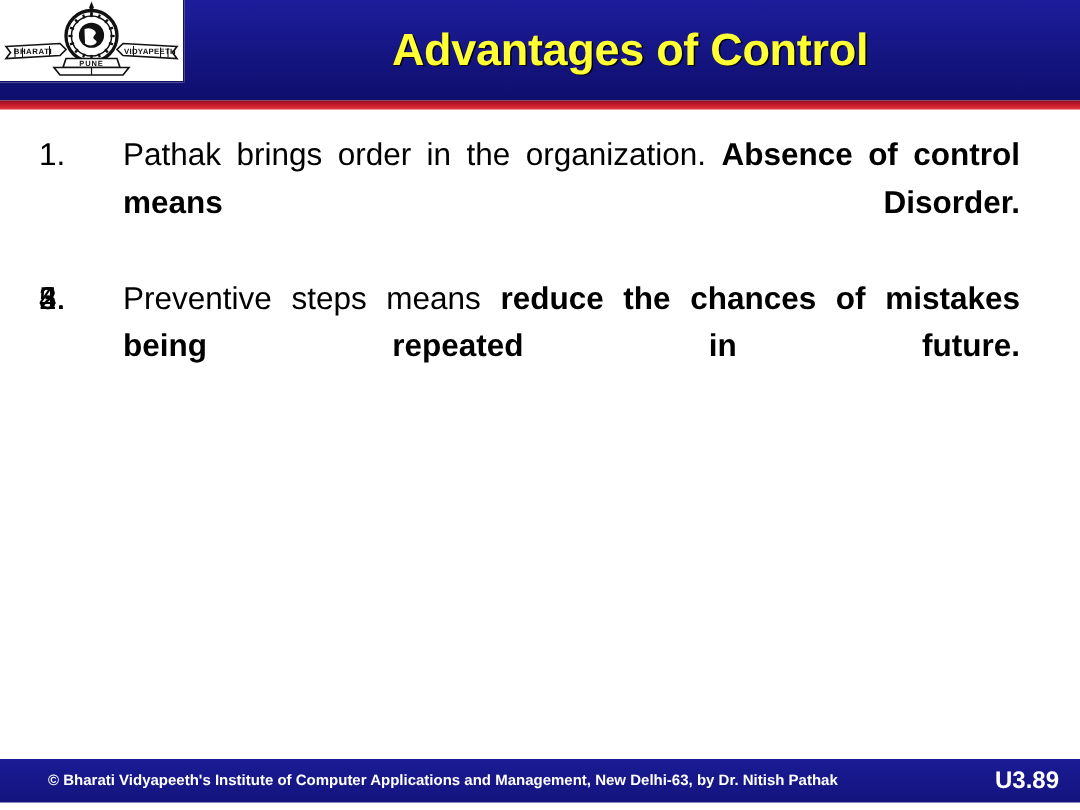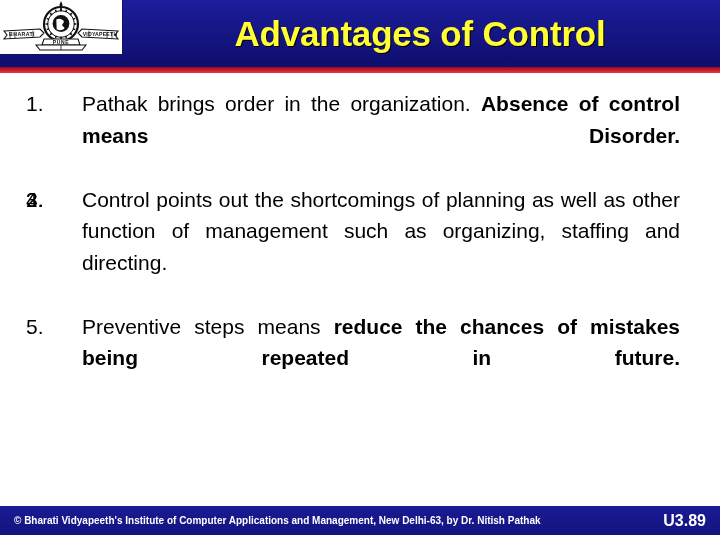--- a/index.html
+++ b/index.html
@@ -48,21 +48,21 @@
   
   #slide-title {
     position: absolute;
     left: 150px;
     top: 11px;
     width: 540px;
     height: 48px;
     line-height: 46px;
     text-align: center;
     color: #ffff33;
-    font-size: 35px;
+    font-size: 30px;
     font-weight: bold;
     letter-spacing: -0.2px;
     white-space: nowrap;
     text-shadow: 1px 1px 0 #000000;
   }
 
   
   #content {
     position: absolute;
     left: 0;
@@ -107,21 +107,21 @@
     position: absolute;
     left: 0;
     top: 506px;
     width: 720px;
     height: 29px;
     background: #161689;
     background: linear-gradient(to bottom, #1b1b95 0%, #13137e 100%);
   }
   #footer-text {
     position: absolute;
-    left: 14px;
+    left: 32px;
     top: 0;
     height: 29px;
     line-height: 29px;
     color: #ffffff;
     font-size: 10px;
     font-weight: bold;
     white-space: nowrap;
   }
   #footer-code {
     position: absolute;
@@ -204,21 +204,20 @@
       <div class="bullet-text"><span>Pathak brings order in the organization.  </span><b>Absence of control means Disorder.</b></div>
     </div>
     <div class="bullet-row">
       <div class="bullet-num">2.</div>
     </div>
     <div class="bullet-row">
       <div class="bullet-num">3.</div>
     </div>
     <div class="bullet-row">
       <div class="bullet-num">4.</div>
-      <div class="bullet-text"><span>Control points out the shortcomings of planning as well as other function of management such as organizing, staffing and directing.</span></div>
     </div>
     <div class="bullet-row">
       <div class="bullet-num">5.</div>
       <div class="bullet-text"><span>Preventive steps means </span><b>reduce the chances of mistakes being repeated in future.</b></div>
     </div>
   </div>
 
 <div id="footer-band">
   <div id="footer-text">© Bharati  Vidyapeeth's Institute of Computer Applications and Management, New Delhi-63, by Dr. Nitish Pathak</div>
   <div id="footer-code">U3.89</div>

